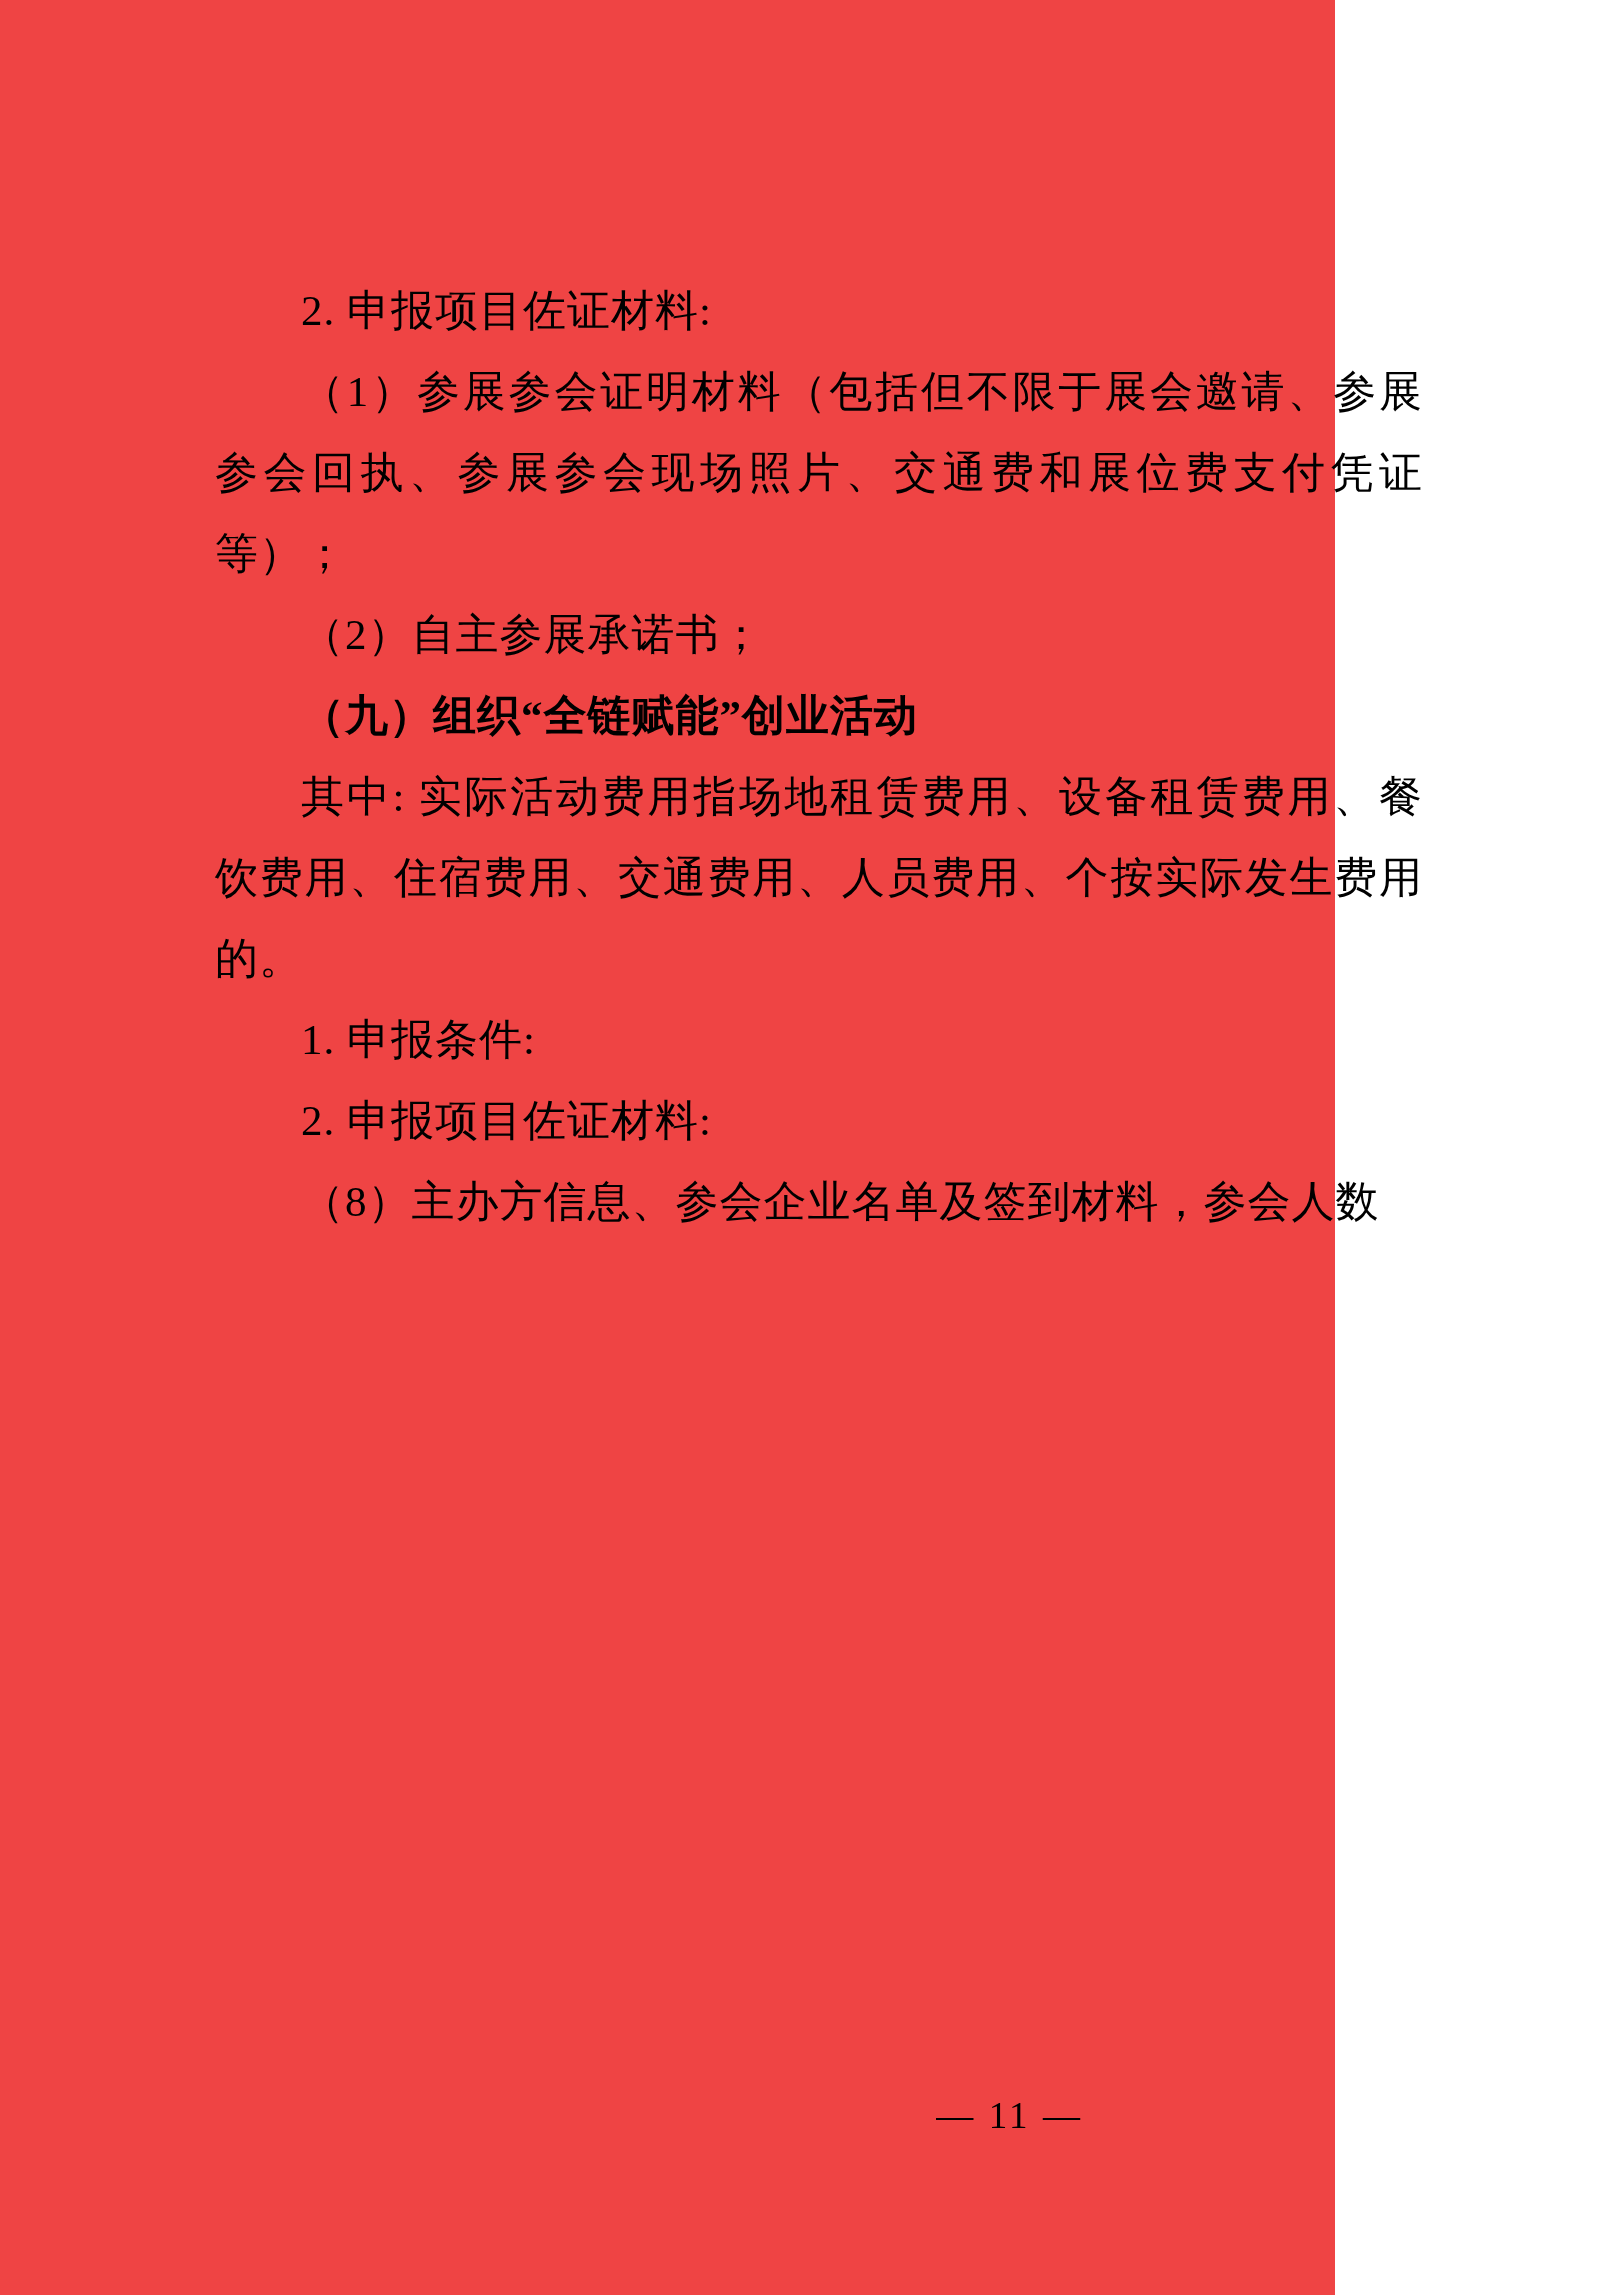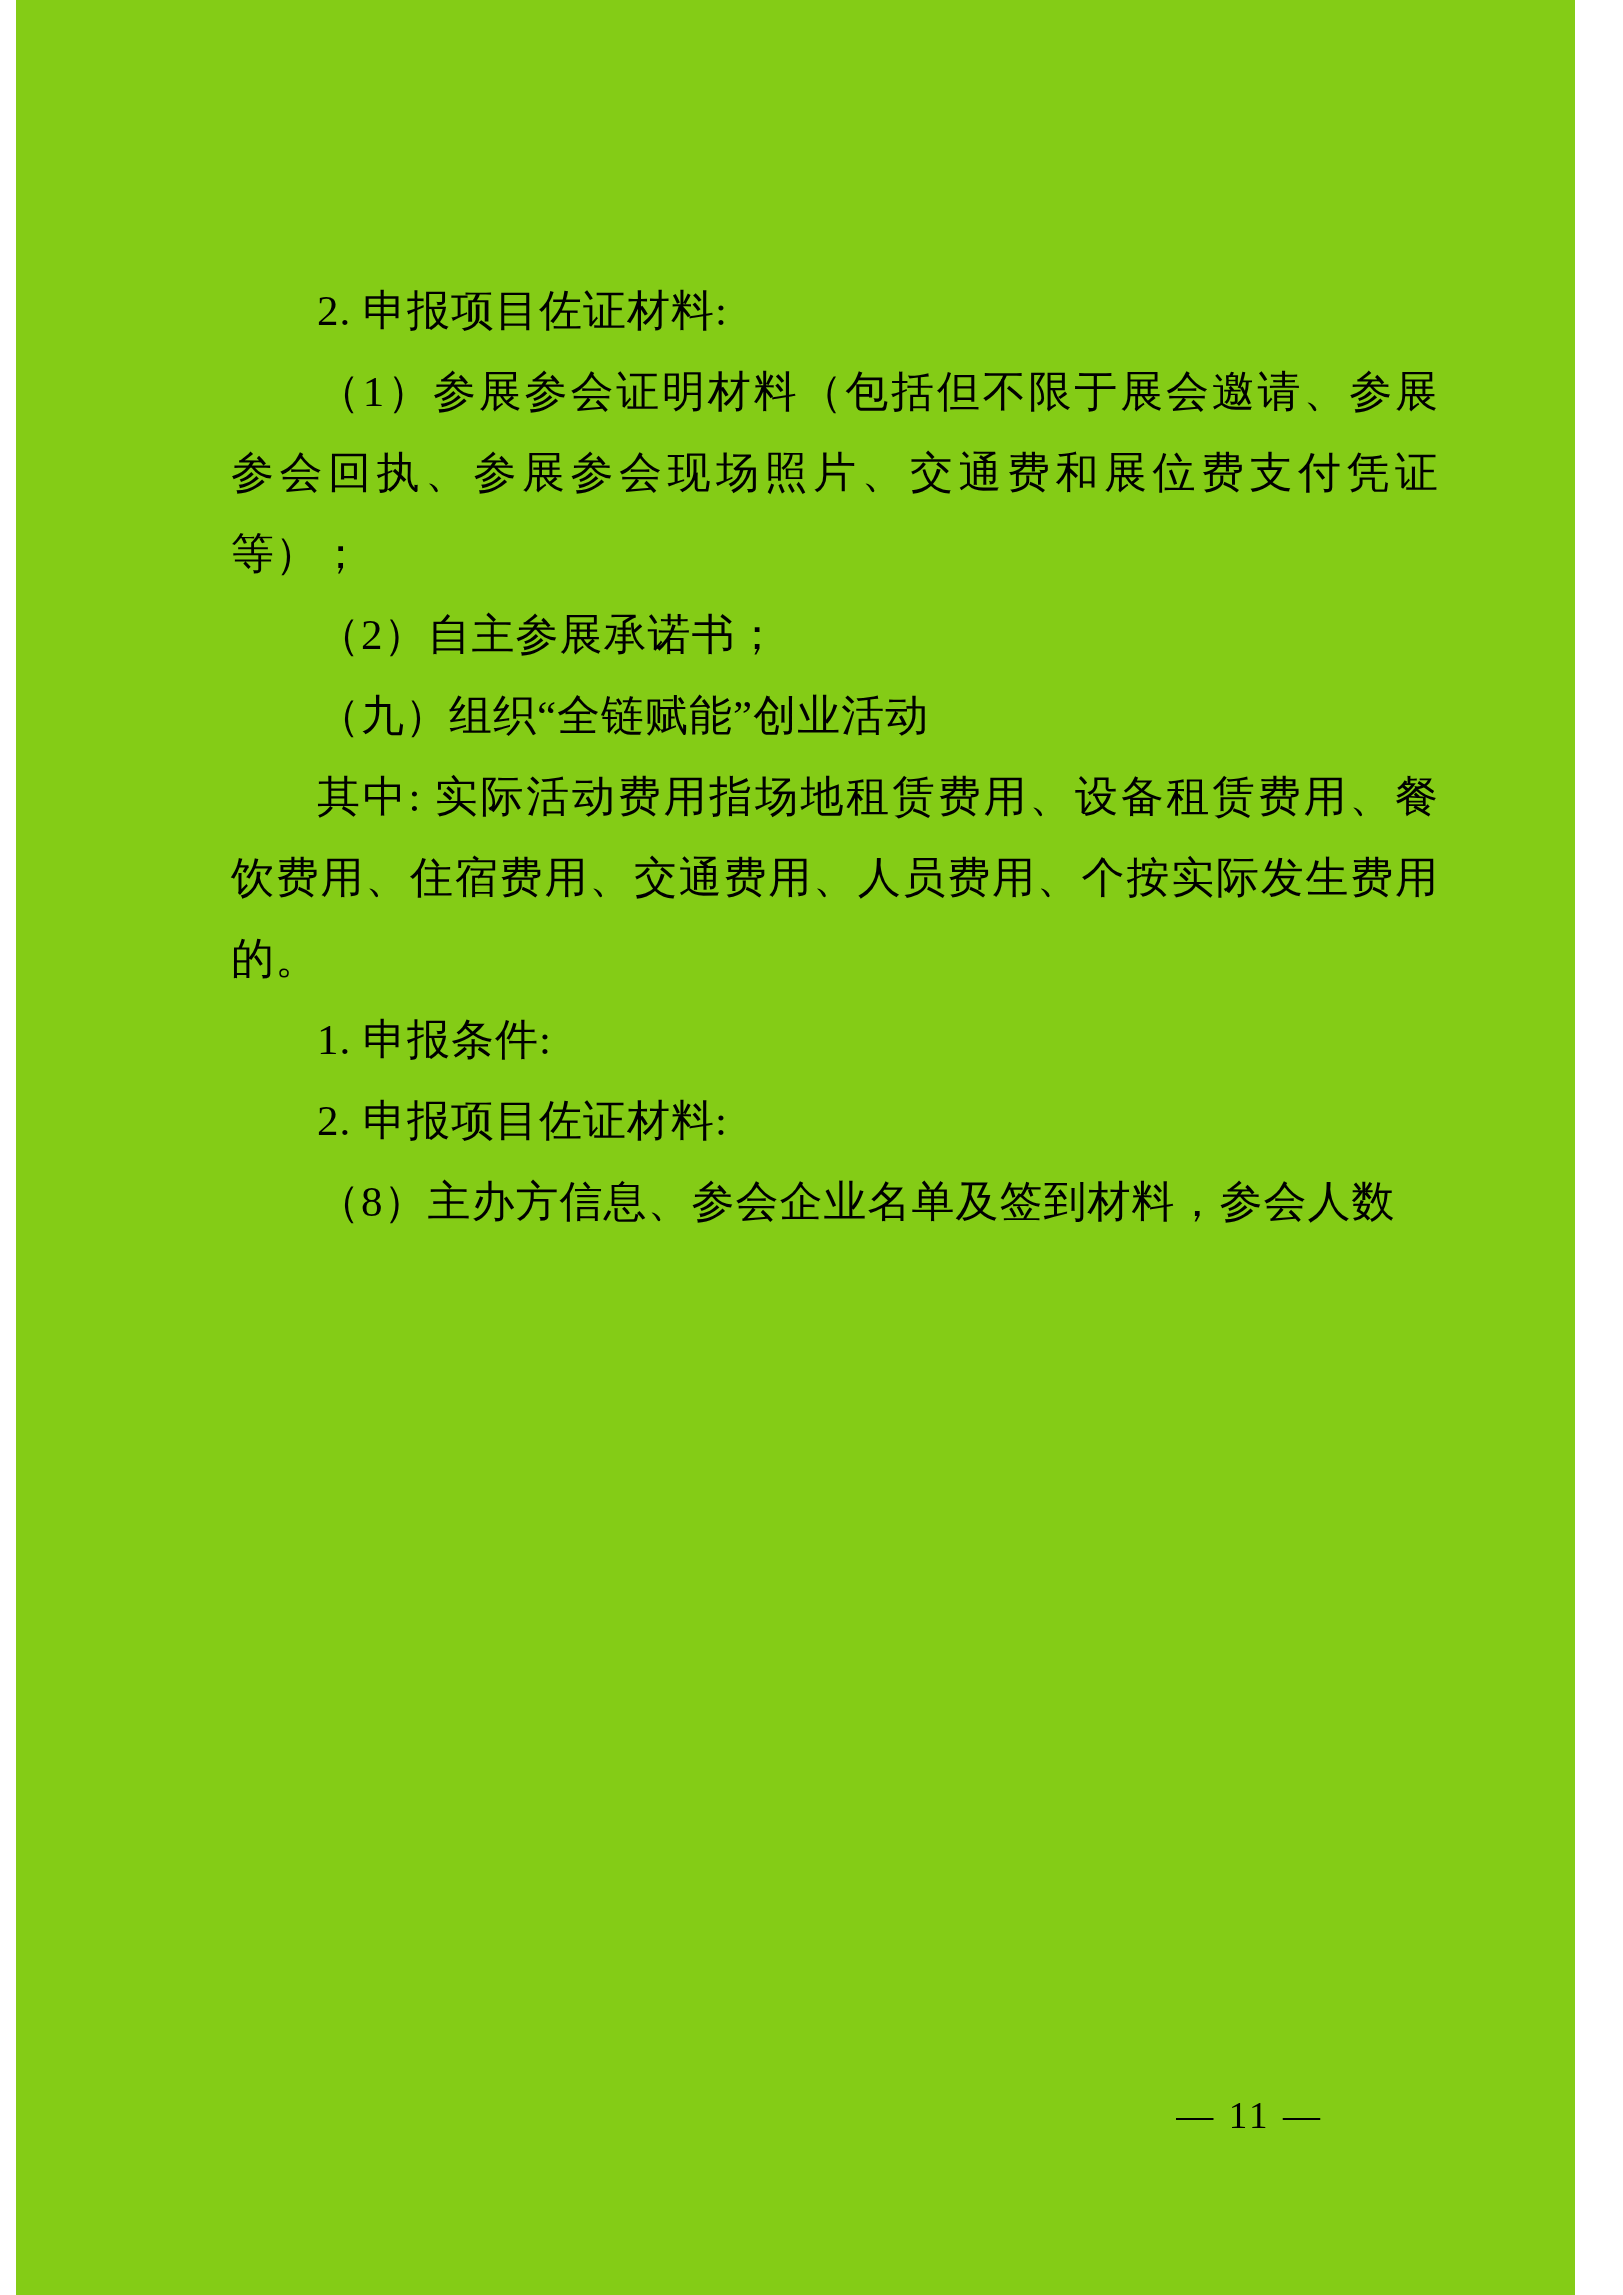--- a/index.html
+++ b/index.html
@@ -10,43 +10,43 @@
       width: 1623px;
       height: 2295px;
       position: relative;
       background: #ffffff;
       color: #000000;
       font-family: "Liberation Serif", "DejaVu Serif", serif;
       overflow: hidden;
     }
     .page {
       position: absolute;
-      left: 16px;
+      left: 0;
       top: 0;
-      width: 1559px;
+      width: 1335px;
       height: 2295px;
-      background: #84cc16;
+      background: #ef4444;
     }
     .content {
       position: absolute;
       left: 215px;
       top: 270px;
       width: 1208px;
     }
     .para {
       margin: 0;
       font-size: 43px;
       line-height: 81px;
       text-align: justify;
       text-indent: 2em;
       letter-spacing: 1px;
       word-break: break-all;
     }
     .para.heading {
-      font-weight: normal;
+      font-weight: bold;
     }
     .page-number {
       position: absolute;
       top: 2082px;
       right: 252px;
       font-size: 37px;
       line-height: 51px;
       letter-spacing: 3.1px;
       white-space: nowrap;
       text-align: right;

